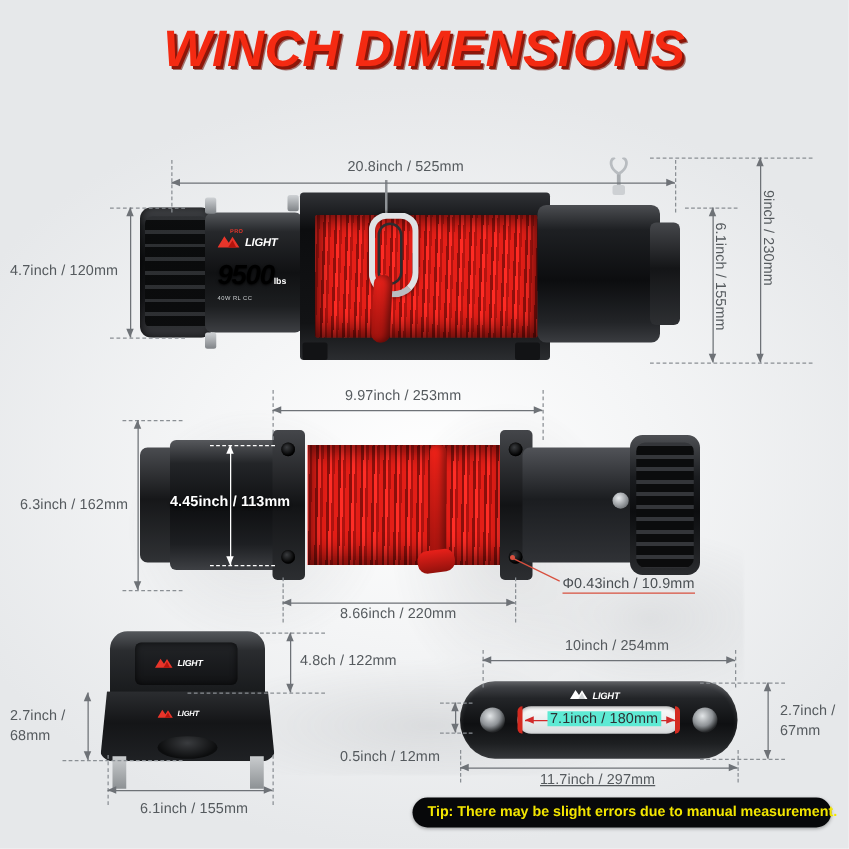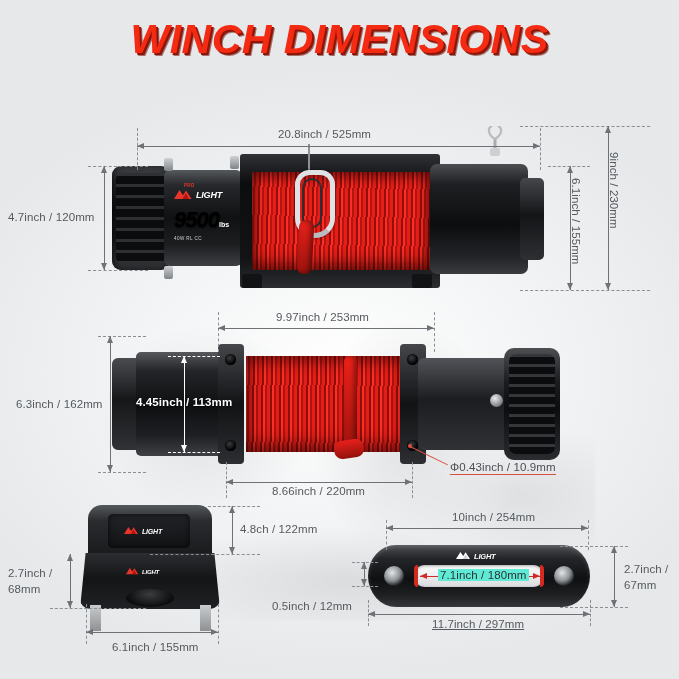--- a/index.html
+++ b/index.html
@@ -353,14 +353,17 @@
   <div class="dash-v" style="left:368px;top:600px;height:26px;"></div>
   <div class="dash-v" style="left:590px;top:600px;height:26px;"></div>
   <div class="arrow-h" style="left:368px;top:614px;width:222px;"></div>
   <div class="dlabel" style="left:432px;top:618px;text-decoration:underline;">11.7inch / 297mm</div>
 
   <div class="dash-h" style="left:352px;top:562px;width:26px;"></div>
   <div class="dash-h" style="left:352px;top:586px;width:26px;"></div>
   <div class="arrow-v" style="left:364px;top:562px;height:24px;"></div>
   <div class="dlabel" style="left:272px;top:568px;margin-top:32px;">0.5inch / 12mm</div>
 
+  <div class="tip">
+    <span>Tip: There may be slight errors due to manual measurement.</span>
+  </div>
 
 </div>
 
 </body></html>

